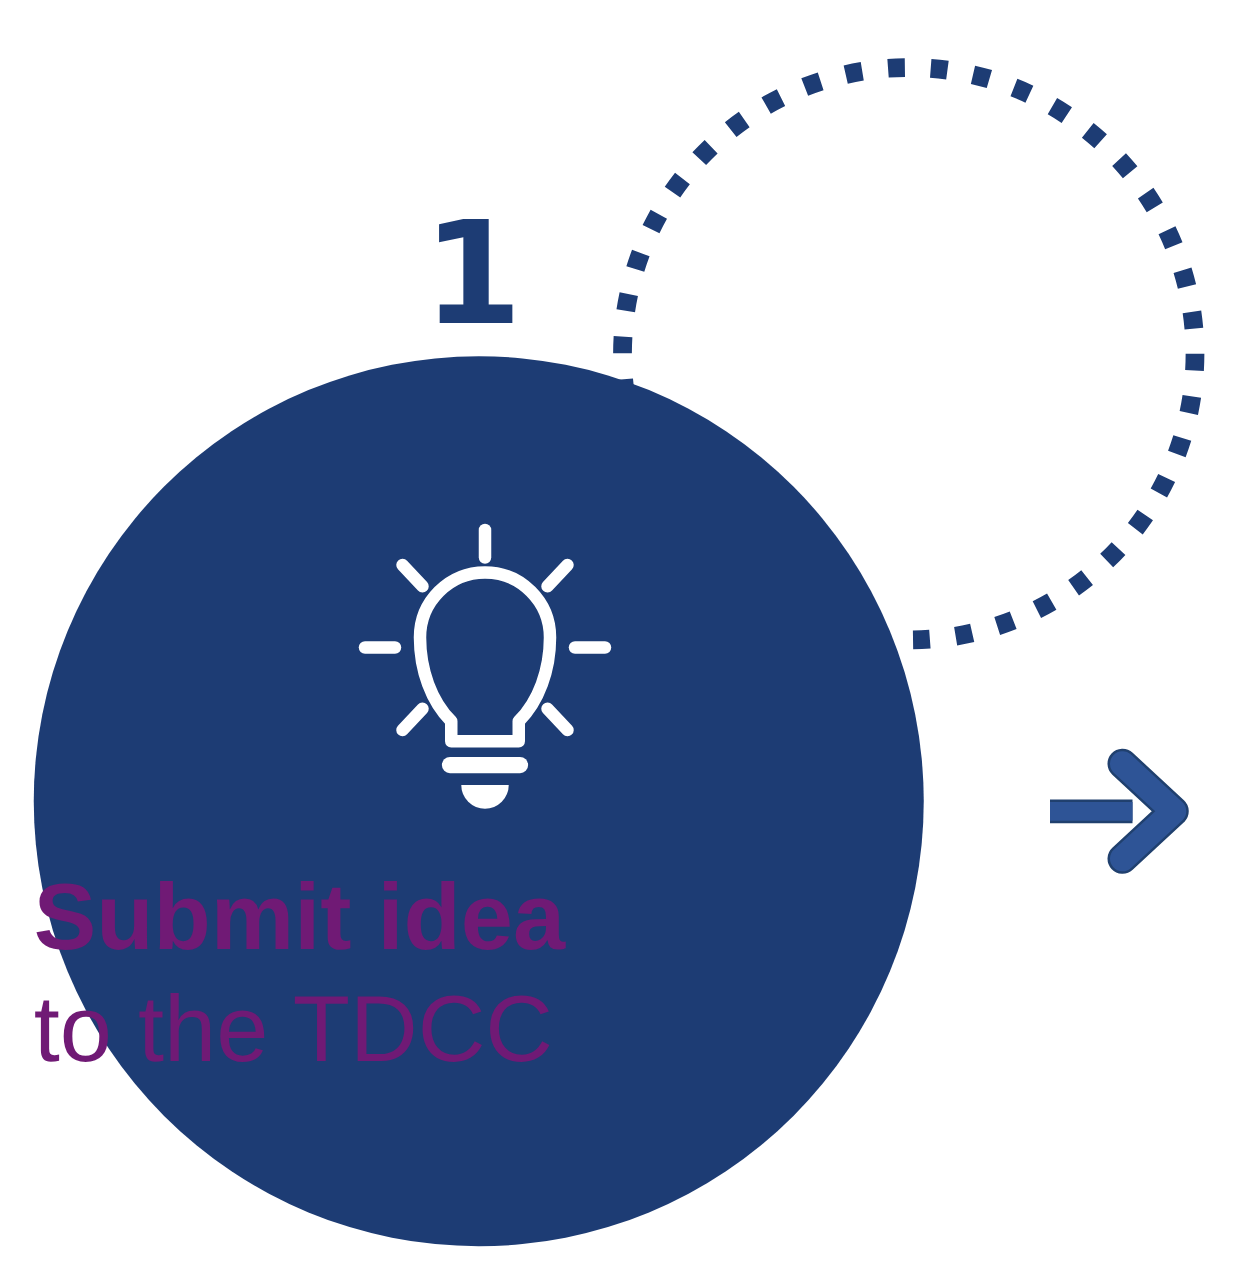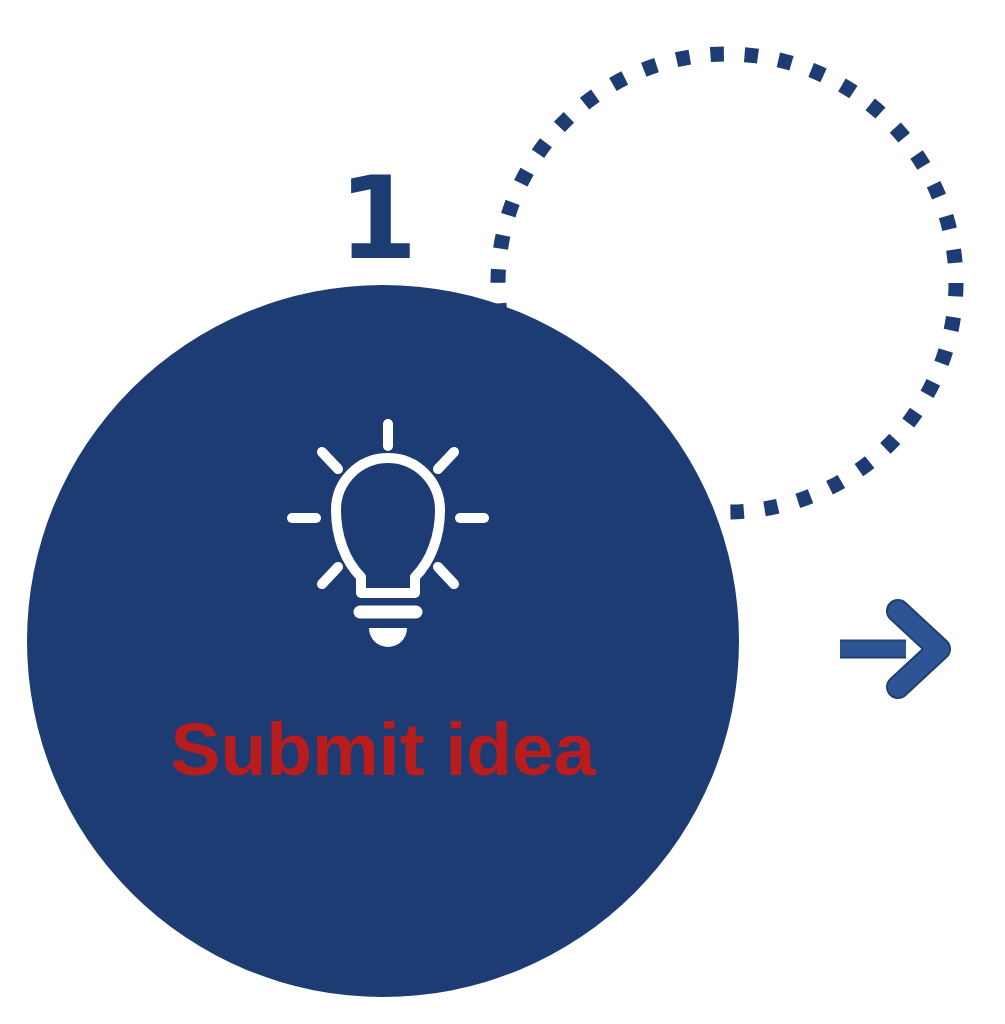--- a/index.html
+++ b/index.html
@@ -64,24 +64,24 @@
     left: 270px;
     top: 408px;
     width: 224px;
     height: 246px;
   }
 
   
   .main-label {
     position: absolute;
     left: 27px;
-    top: 704px;
+    top: 688px;
     width: 712px;
-    text-align: center;
-    color: #b91c1c;
+    text-align: left;
+    color: #701a75;
   }
   .main-label .line1 {
     font-size: 75px;
     line-height: 90px;
     font-weight: 700;
   }
   .main-label .line2 {
     font-size: 75px;
     line-height: 90px;
     font-weight: 400;
@@ -121,20 +121,21 @@
       <path d="M322 584 L338 567"></path>
       <path d="M454 584 L438 567"></path>
     </g>
     <path d="M361 593 L361 577 C345 561 336 536 336 510 A52 52 0 1 1 440 510 C440 536 431 561 415 577 L415 593 Z" fill="none" stroke="#ffffff" stroke-width="10" stroke-linejoin="round" stroke-linecap="round"></path>
     <path d="M360 612 H416" fill="none" stroke="#ffffff" stroke-width="13" stroke-linecap="round"></path>
     <path d="M369 628 A19 19 0 0 0 407 628 Z" fill="#ffffff"></path>
   </svg>
 
   <div class="main-label">
     <div class="line1">Submit idea</div>
+    <div class="line2">to the TDCC</div>
   </div>
 
   <svg class="arrow-svg" viewBox="828 598 124 104" aria-hidden="true">
     <g stroke="#20406e" fill="none">
       <path d="M840 649 H906" stroke-width="19"></path>
       <path d="M898 611 L939 649 L898 687" stroke-width="24" stroke-linecap="round" stroke-linejoin="round"></path>
     </g>
     <g stroke="#2e5496" fill="none">
       <path d="M840 649 H906" stroke-width="15"></path>
       <path d="M898 611 L939 649 L898 687" stroke-width="20" stroke-linecap="round" stroke-linejoin="round"></path>

